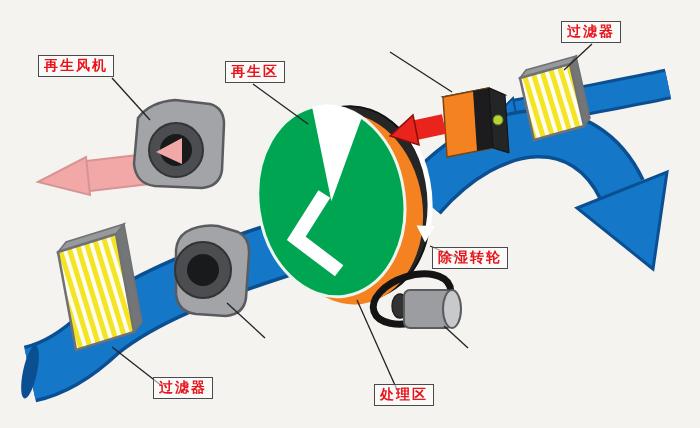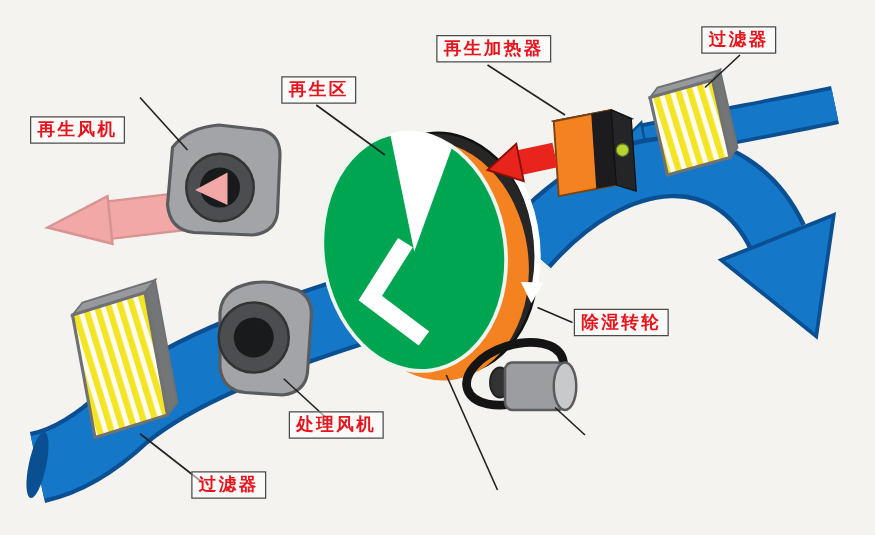--- a/index.html
+++ b/index.html
@@ -127,21 +127,20 @@
     <line class="leader" x1="390" y1="52" x2="452" y2="92"></line>
     <line class="leader" x1="592" y1="44" x2="564" y2="70"></line>
     <line class="leader" x1="458" y1="258" x2="430" y2="246"></line>
     <line class="leader" x1="265" y1="338" x2="227" y2="303"></line>
     <line class="leader" x1="162" y1="386" x2="112" y2="347"></line>
     <line class="leader" x1="398" y1="392" x2="357" y2="300"></line>
     <line class="leader" x1="468" y1="348" x2="444" y2="326"></line>
   </g>
 </svg>
 
-<div class="lbl" style="left:24px;top:55px;margin-top:38px;">再生风机</div>
+<div class="lbl" style="left:38px;top:55px;">再生风机</div>
 <div class="lbl" style="left:225px;top:61px;text-align:right;">再生区</div>
-<div class="lbl" style="left:349px;top:28px;">再生加热器</div>
 <div class="lbl" style="left:561px;top:21px;">过滤器</div>
-<div class="lbl" style="left:459px;top:247px;">除湿转轮</div>
-<div class="lbl" style="left:231px;top:329px;">处理风机</div>
+<div class="lbl" style="left:432px;top:247px;">除湿转轮</div>
 <div class="lbl" style="left:153px;top:377px;">过滤器</div>
+<div class="lbl" style="left:374px;top:384px;">处理区</div>
 
 </div>
 
 </body></html>

